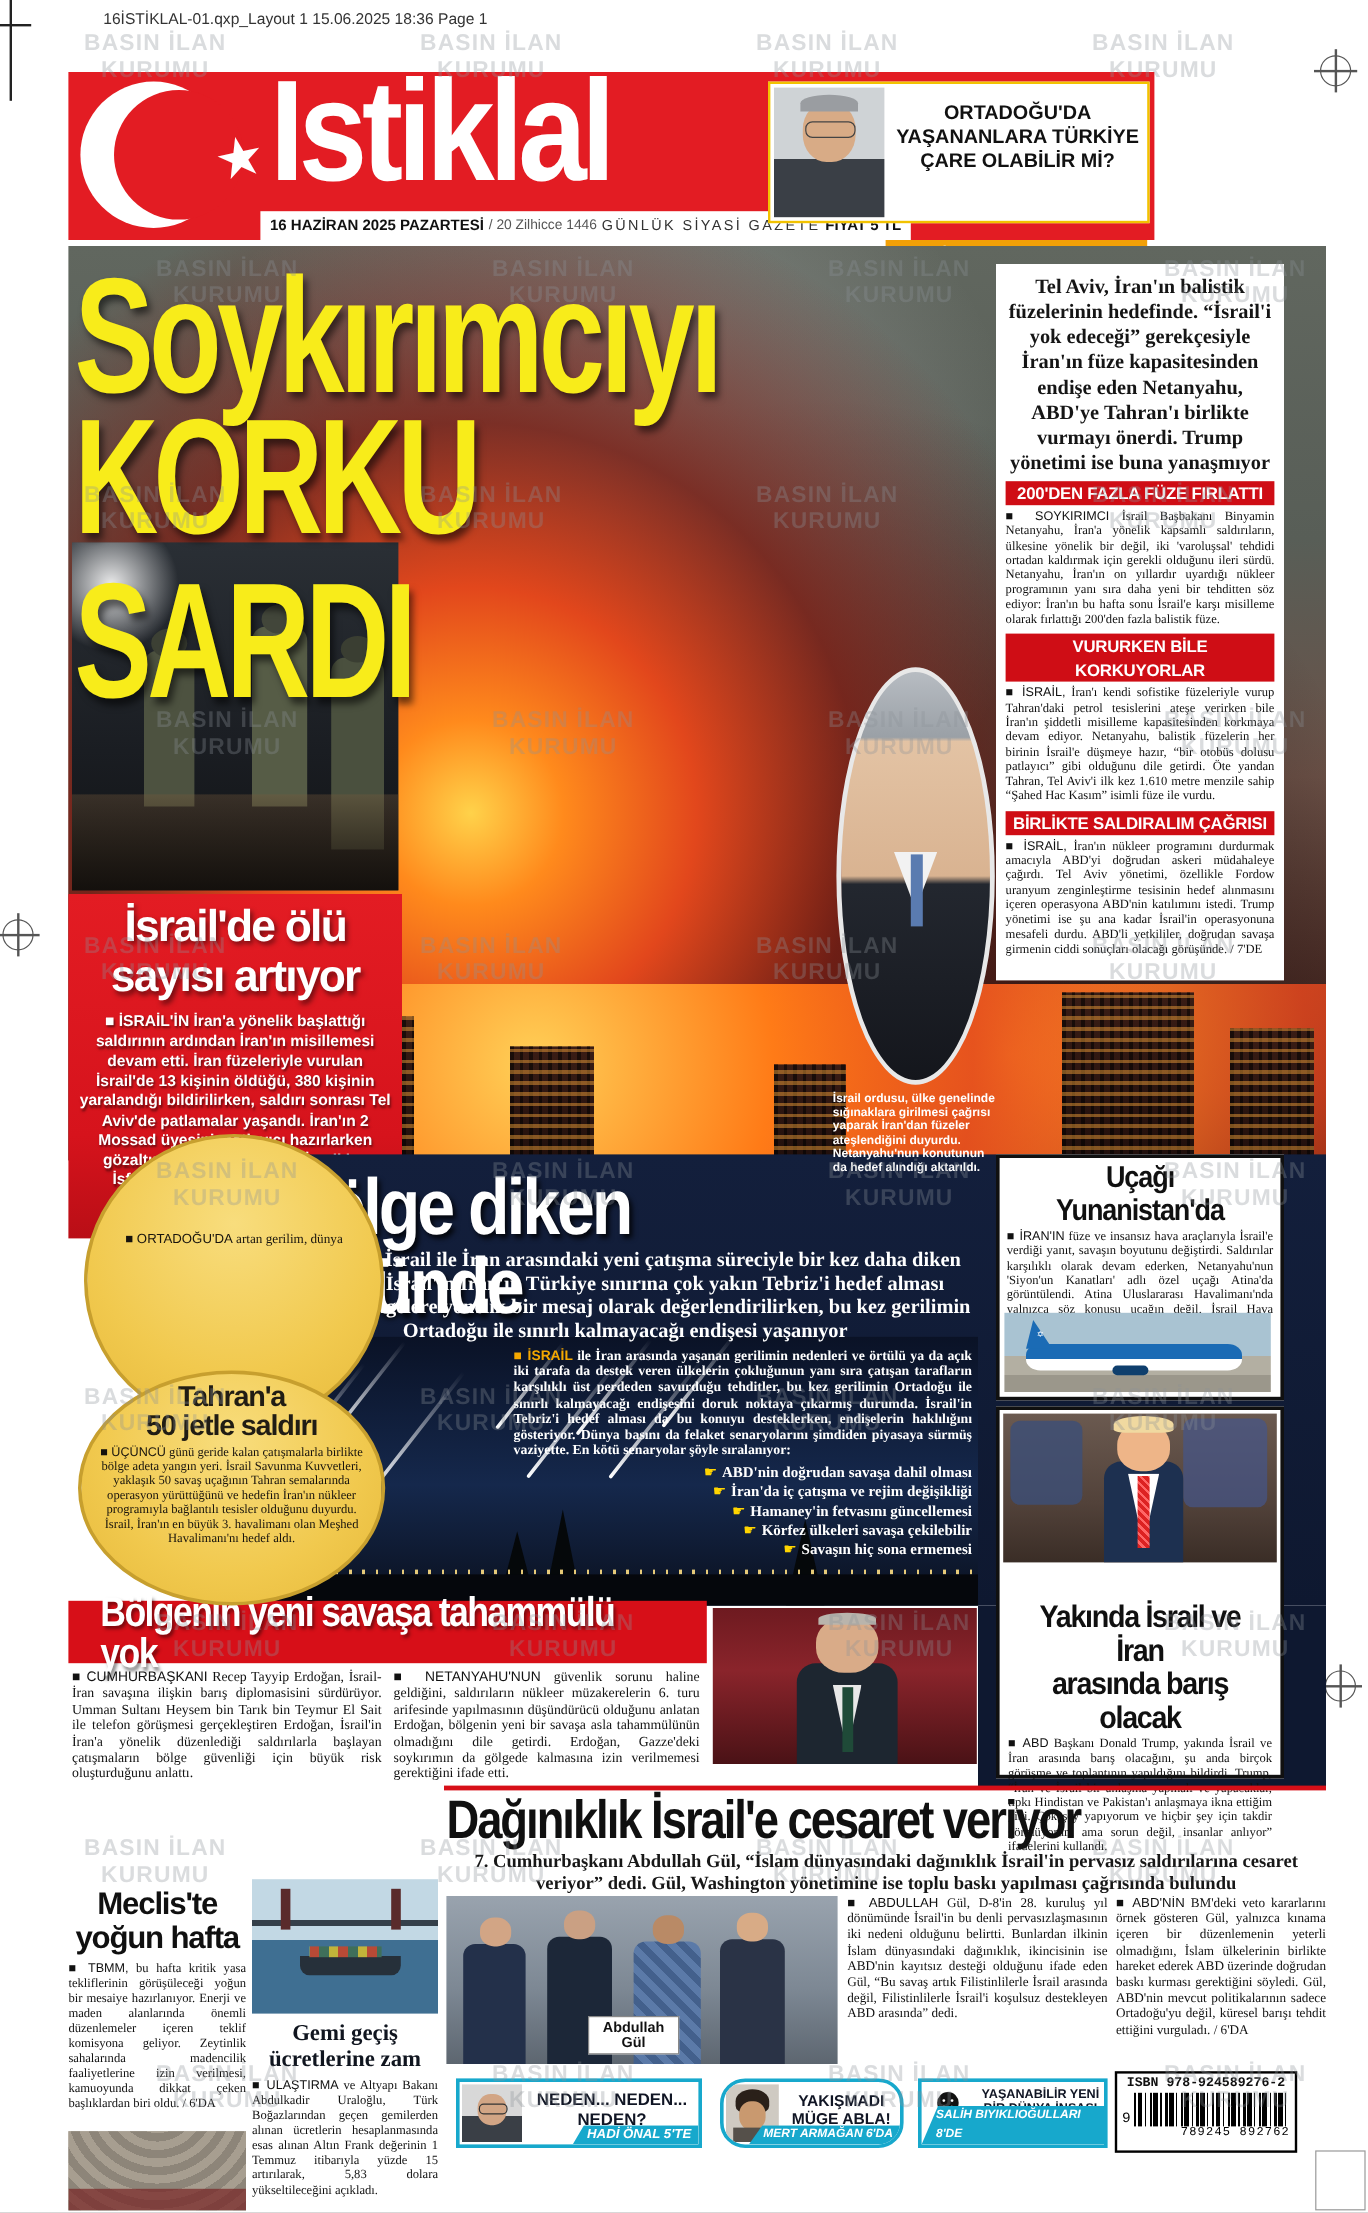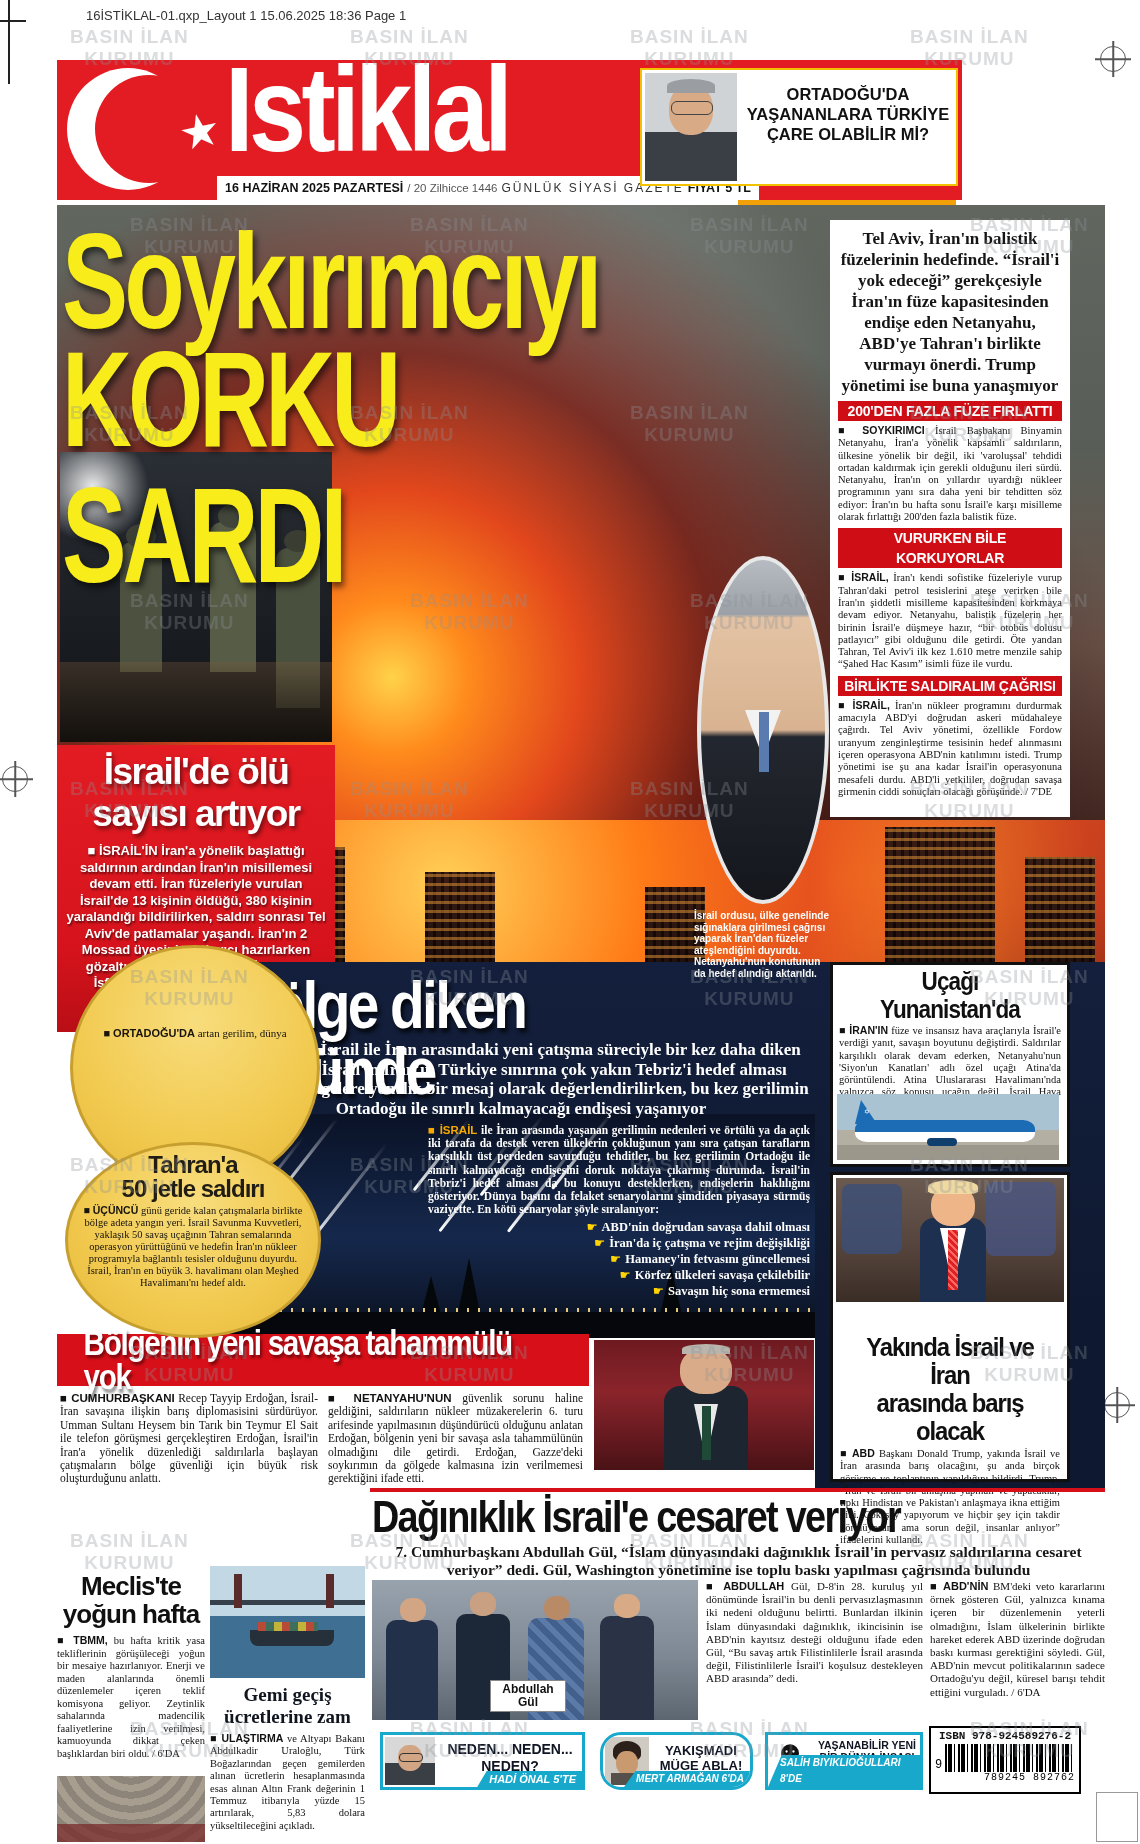--- a/index.html
+++ b/index.html
@@ -7,21 +7,21 @@
         font-family:"Liberation Sans","DejaVu Sans",sans-serif;}
   .abs{position:absolute;}
   .ser{font-family:"Liberation Serif","DejaVu Serif",serif;}
   .san{font-family:"Liberation Sans","DejaVu Sans",sans-serif;}
   .mon{font-family:"Liberation Mono","DejaVu Sans Mono",monospace;}
   .pl{white-space:pre-line;}
   .jt{text-align:justify;}
   .ctr{text-align:center;}
   .sqz{display:inline-block;transform-origin:left top;}
   .sqzc{display:inline-block;transform-origin:center top;width:100%;}
-  .lead-w{font-weight:700;font-family:"Liberation Sans","DejaVu Sans",sans-serif;}
+  .lead-w{font-weight:400;font-family:"Liberation Sans","DejaVu Sans",sans-serif;}
   .banner{background:#cf0d15;color:#fff;text-align:center;font:800 14px/20px "Liberation Sans",sans-serif;
           letter-spacing:-.2px;margin:5px 0 3px 0;}
   .wm{position:absolute;white-space:pre-line;font:700 19px/1.15 "Liberation Sans",sans-serif;
       color:rgba(140,146,153,.32);text-align:center;letter-spacing:1px;pointer-events:none;}
   #wm-layer{position:absolute;left:0;top:0;width:100%;height:100%;z-index:60;pointer-events:none;}
   .reg{position:absolute;width:24px;height:24px;border:1.5px solid #555;border-radius:50%;}
   .reg::before{content:"";position:absolute;left:50%;top:-6px;bottom:-6px;width:1.5px;background:#555;transform:translateX(-50%);}
   .reg::after{content:"";position:absolute;top:50%;left:-6px;right:-6px;height:1.5px;background:#555;transform:translateY(-50%);}
   .whitebox{background:#fff;border:3px solid #101010;box-sizing:border-box;}
   .circle{background:radial-gradient(circle at 50% 30%,#f8dd7d 0%,#f1c94e 60%,#e6b93a 100%);

